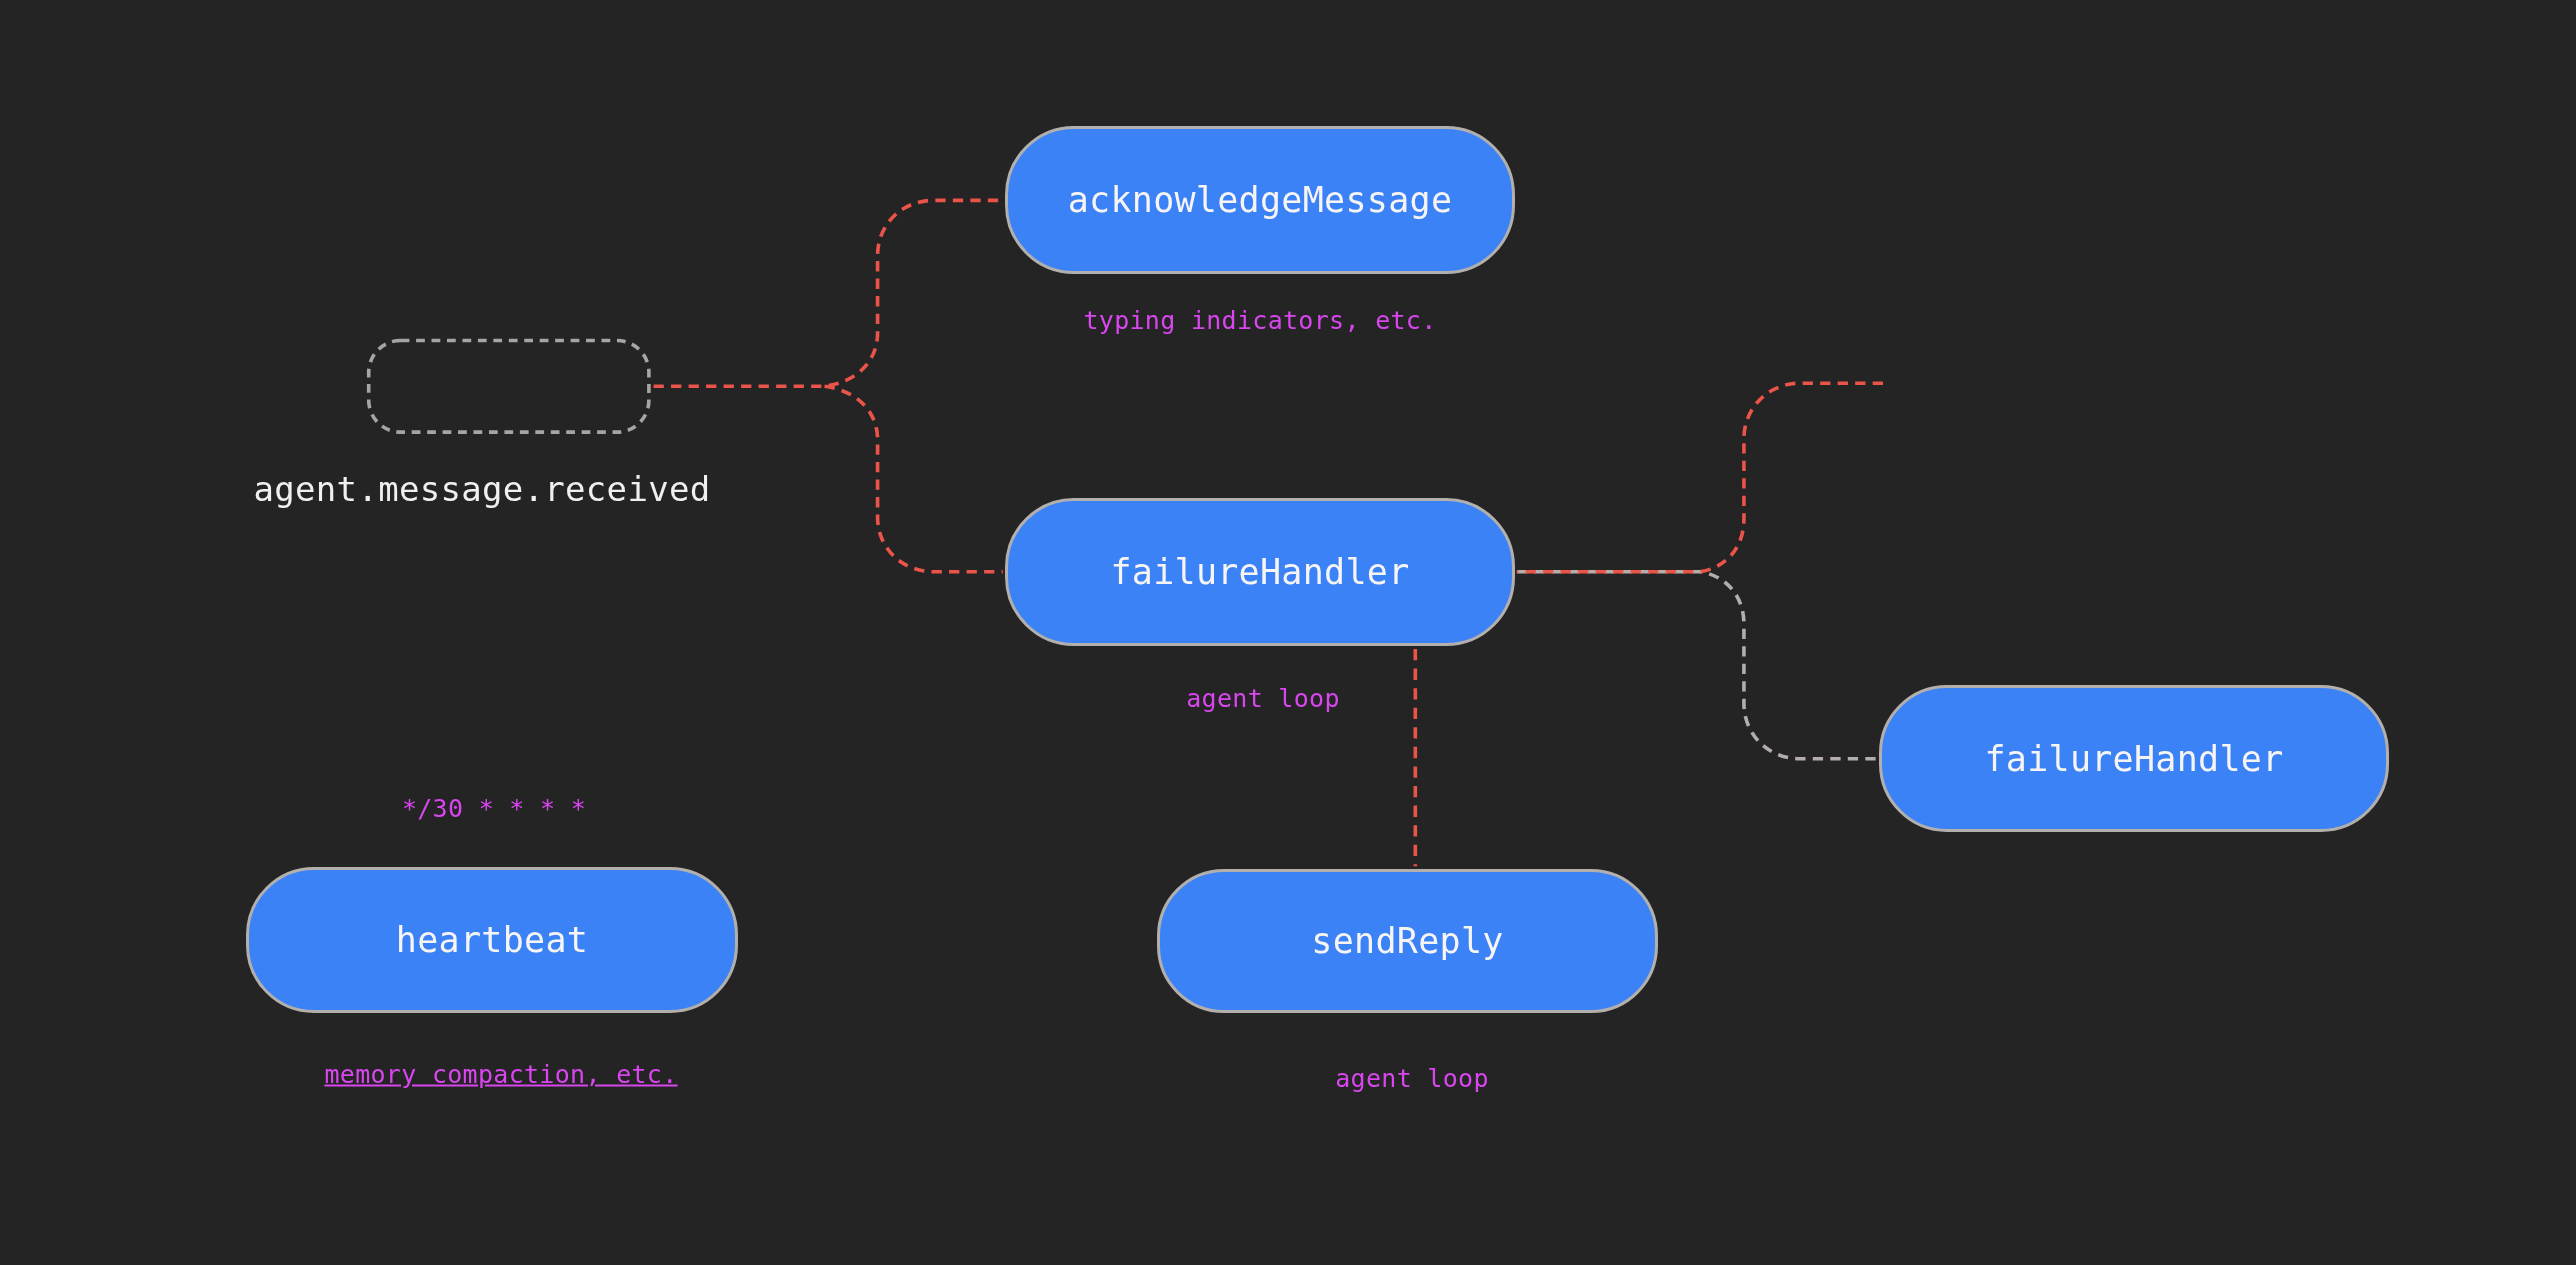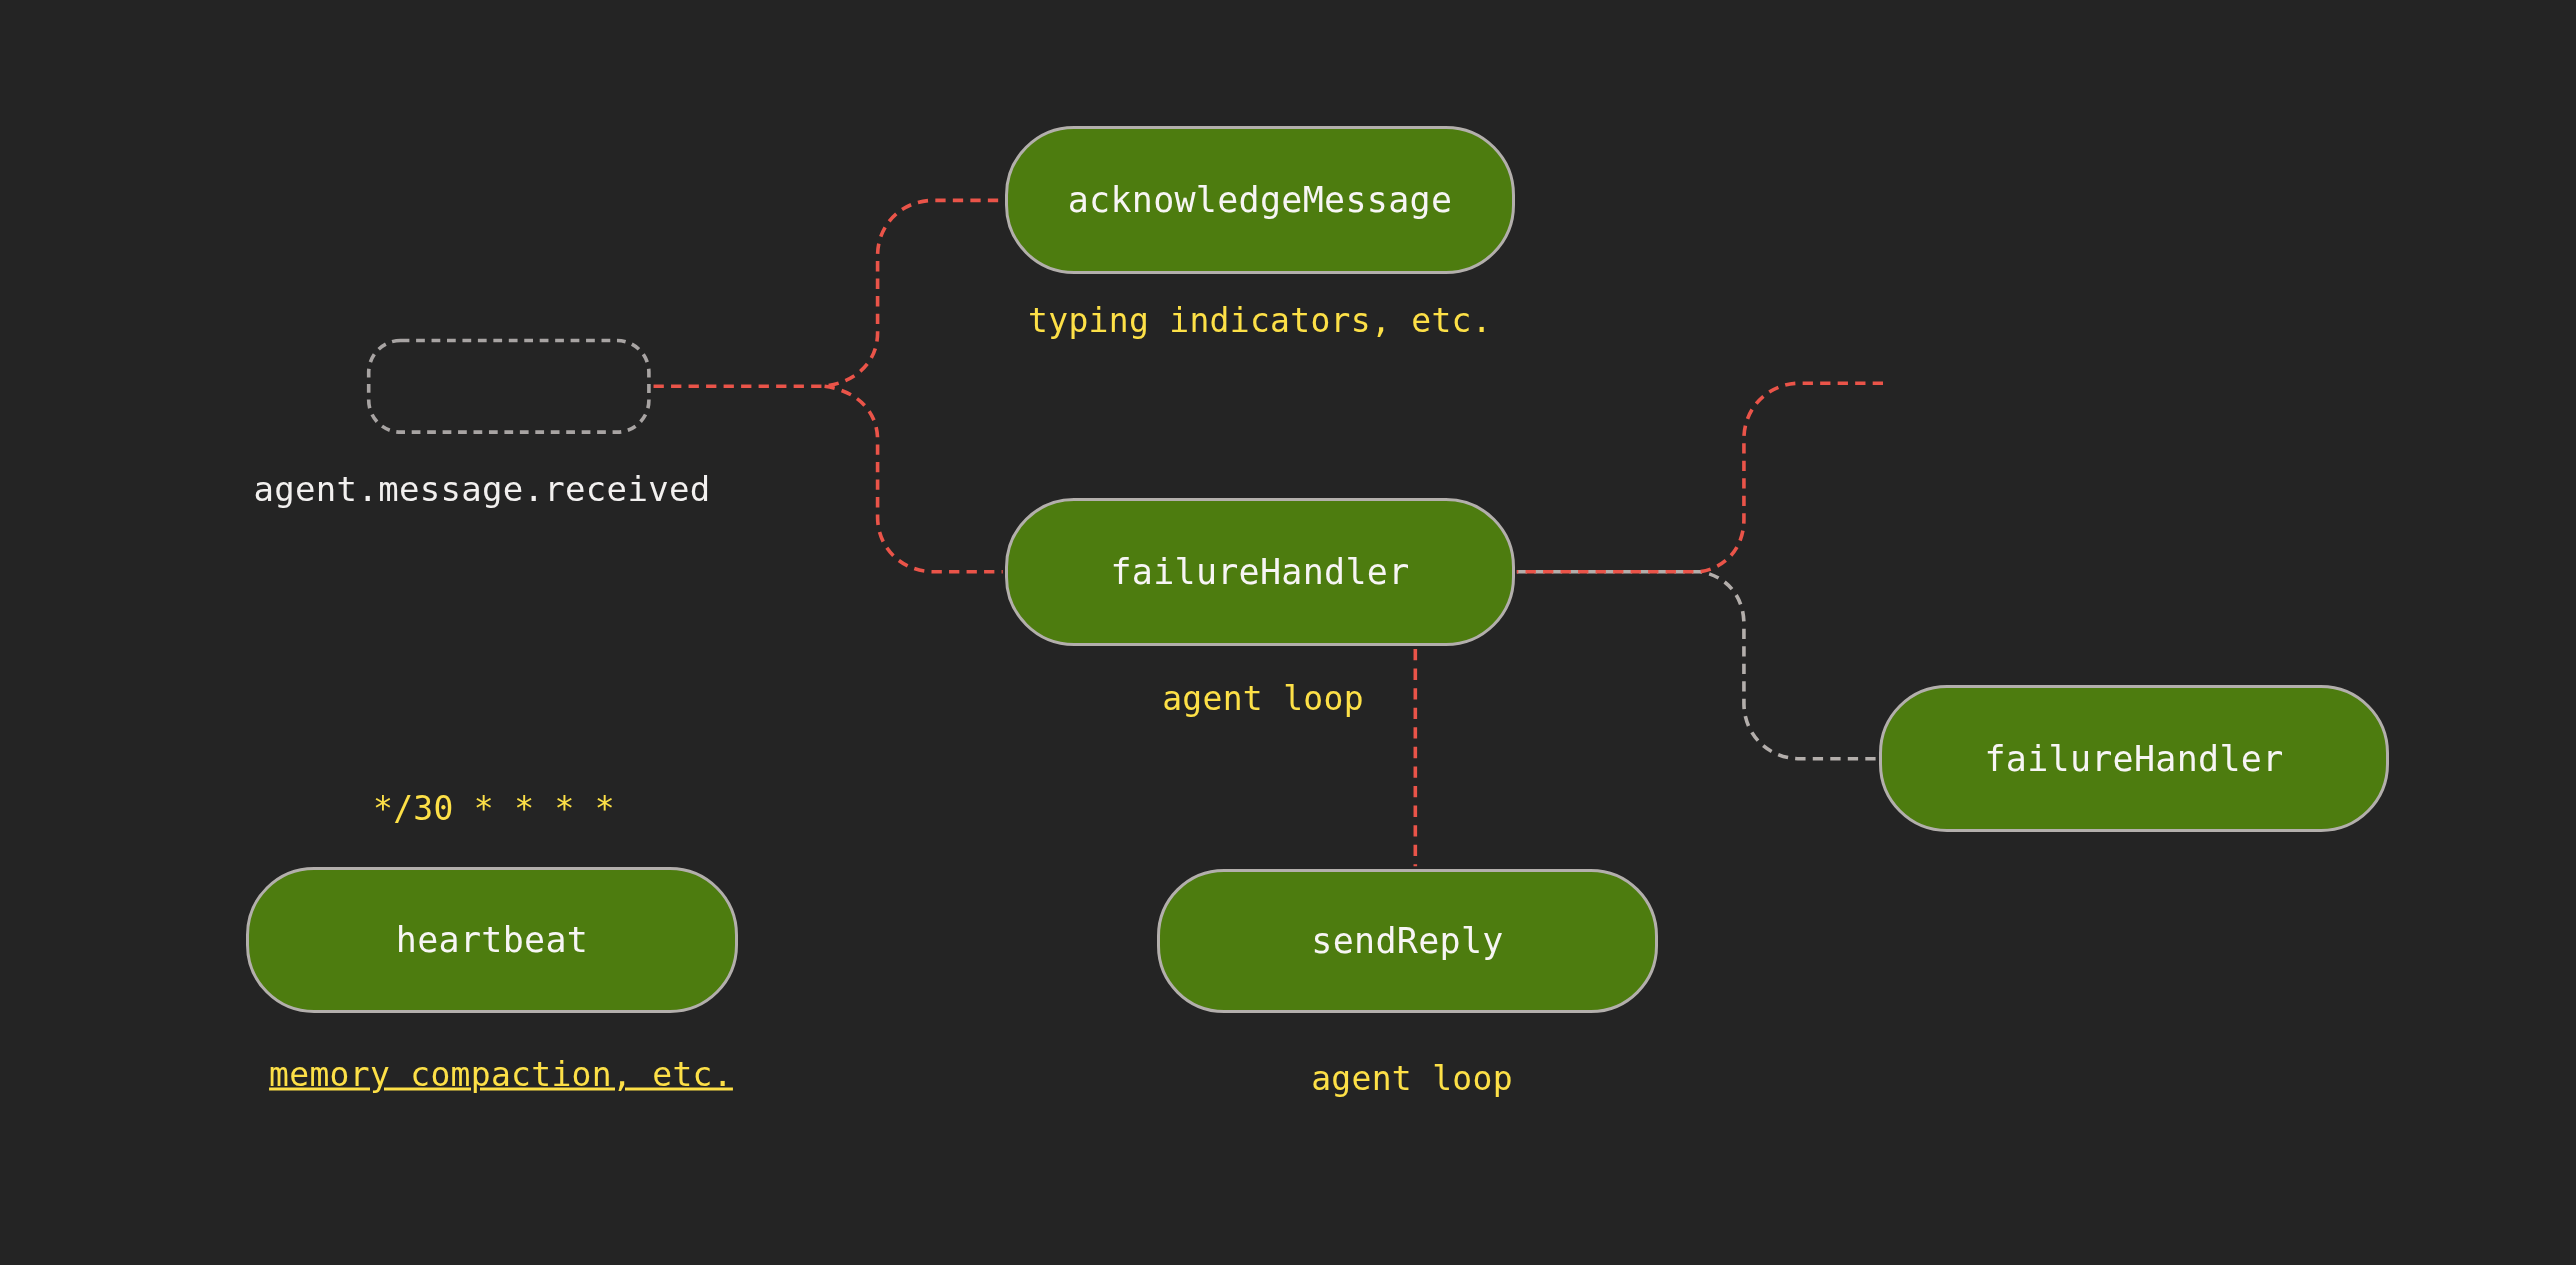--- a/index.html
+++ b/index.html
@@ -18,35 +18,35 @@
   #edges {
     position: absolute;
     left: 0;
     top: 0;
     width: 2638px;
     height: 1265px;
   }
   .node {
     position: absolute;
     box-sizing: border-box;
-    background: #4d7c0f;
+    background: #3b82f6;
     border: 3.1px solid #b3afac;
     display: flex;
     align-items: center;
     justify-content: center;
     color: #f7f5f4;
     font-size: 35px;
     letter-spacing: 0.3px;
     white-space: nowrap;
   }
   .caption {
     position: absolute;
     transform: translate(-50%, -50%);
-    color: #fde047;
-    font-size: 33px;
+    color: #d946ef;
+    font-size: 25px;
     line-height: 1;
     white-space: nowrap;
     letter-spacing: 0.3px;
   }
   .caption.white {
     color: #f2f0ef;
     font-size: 34px;
   }
 </style>
 </head>

